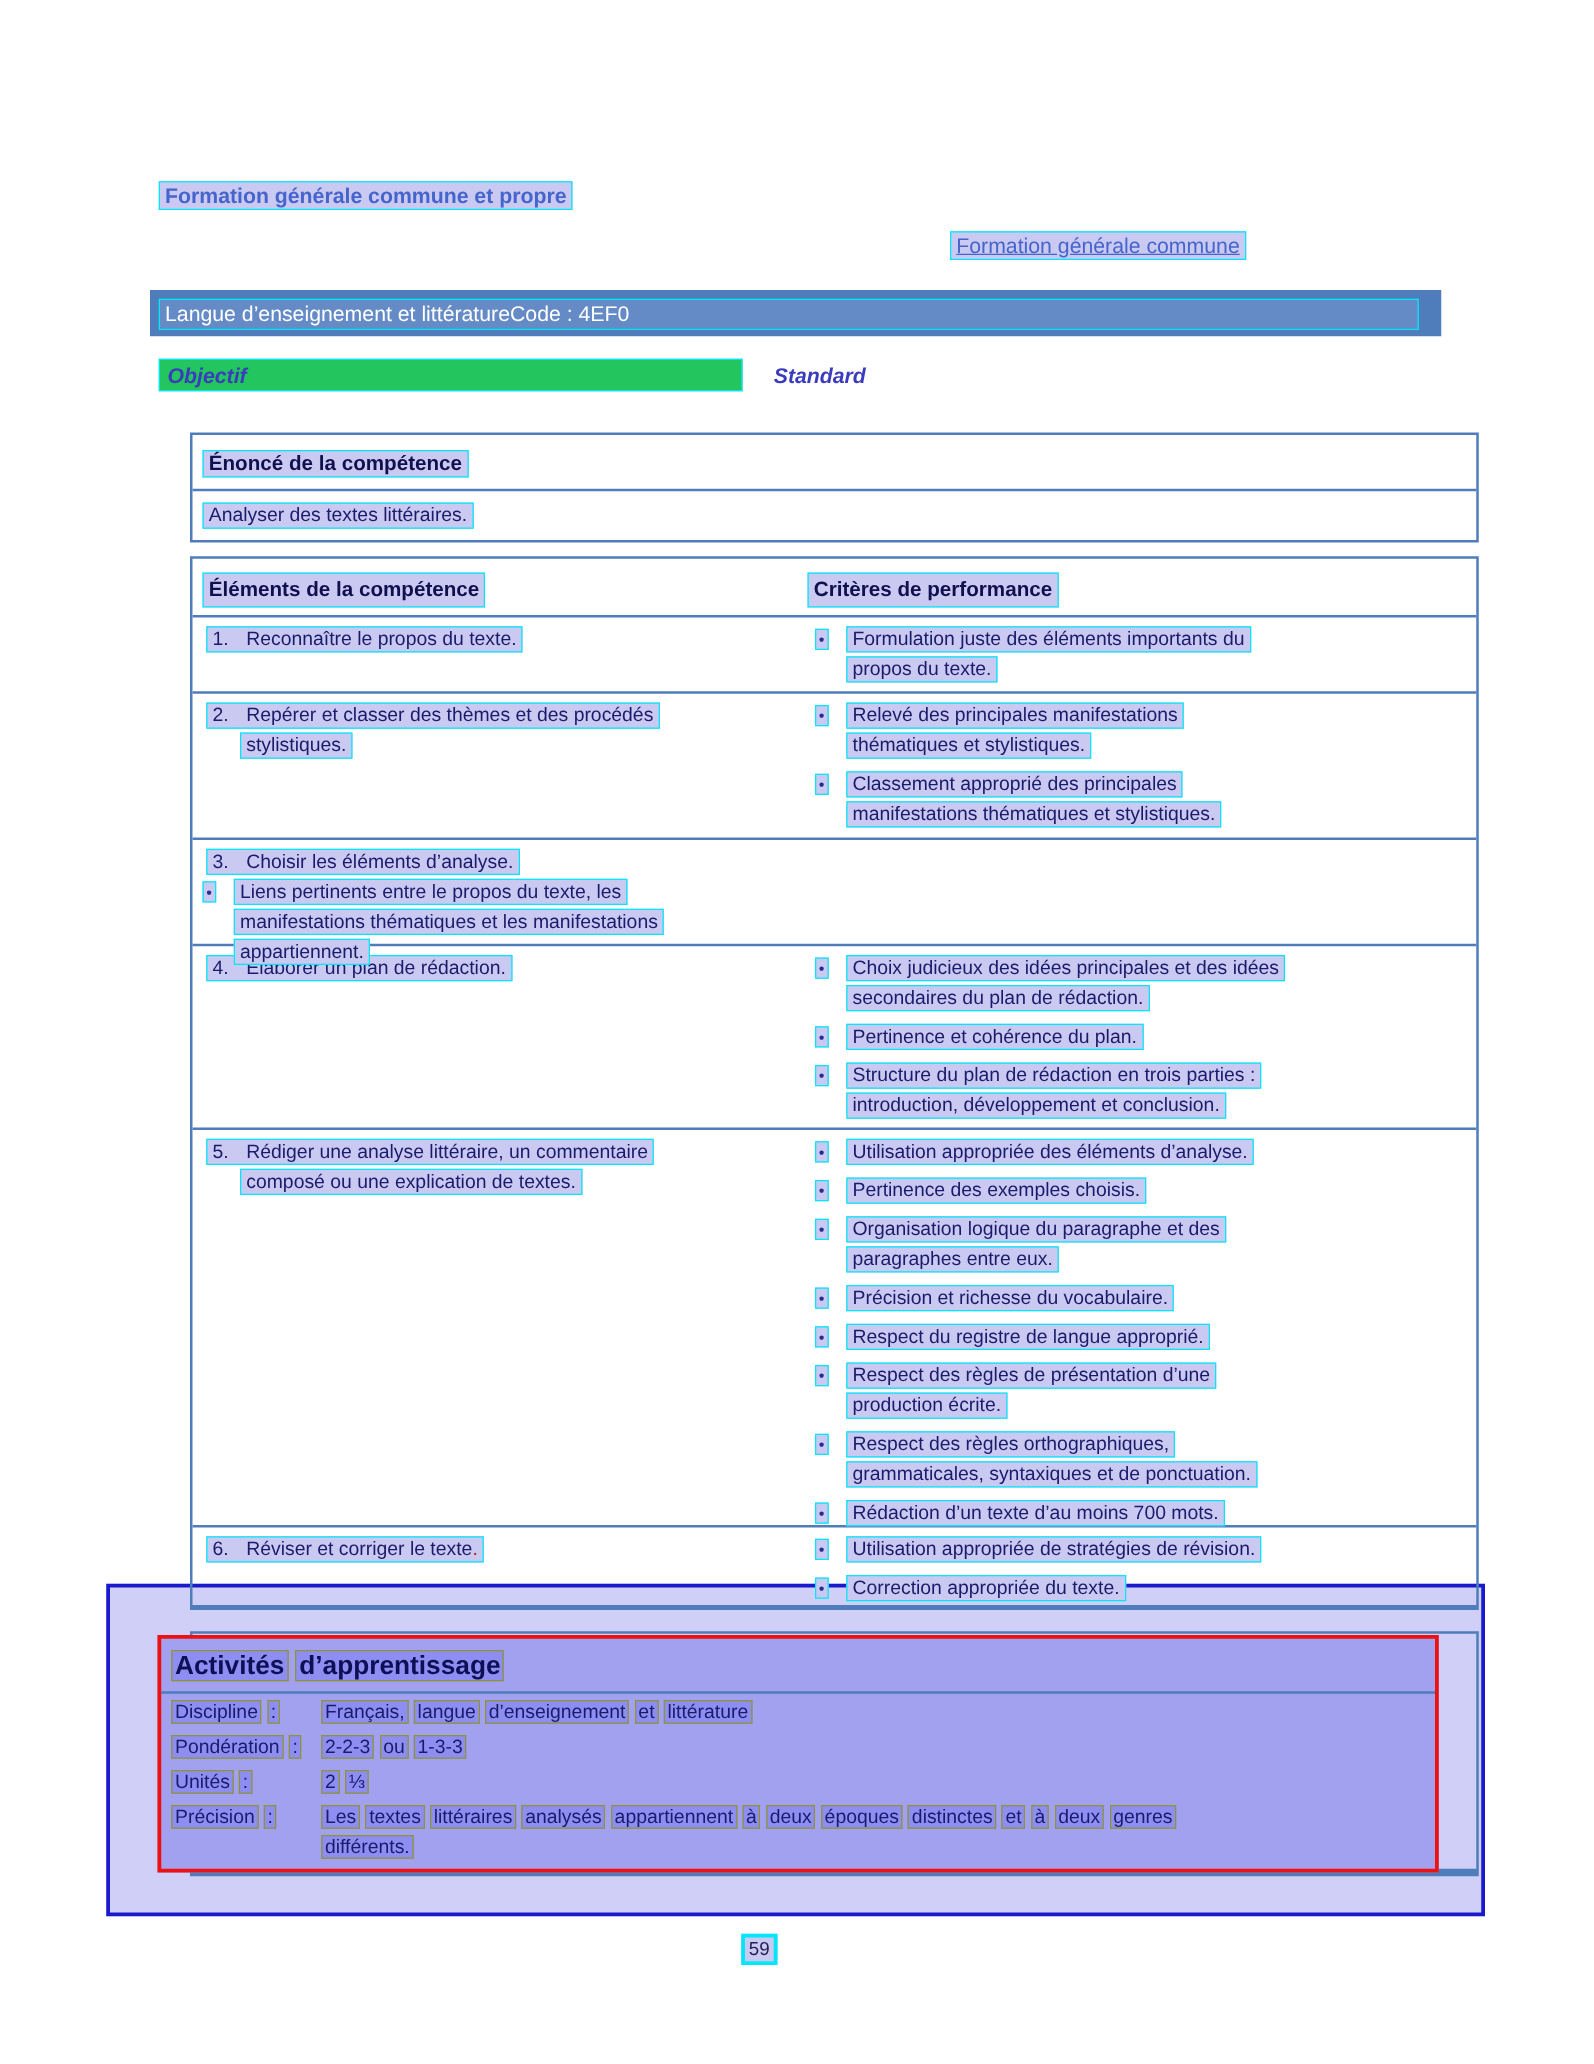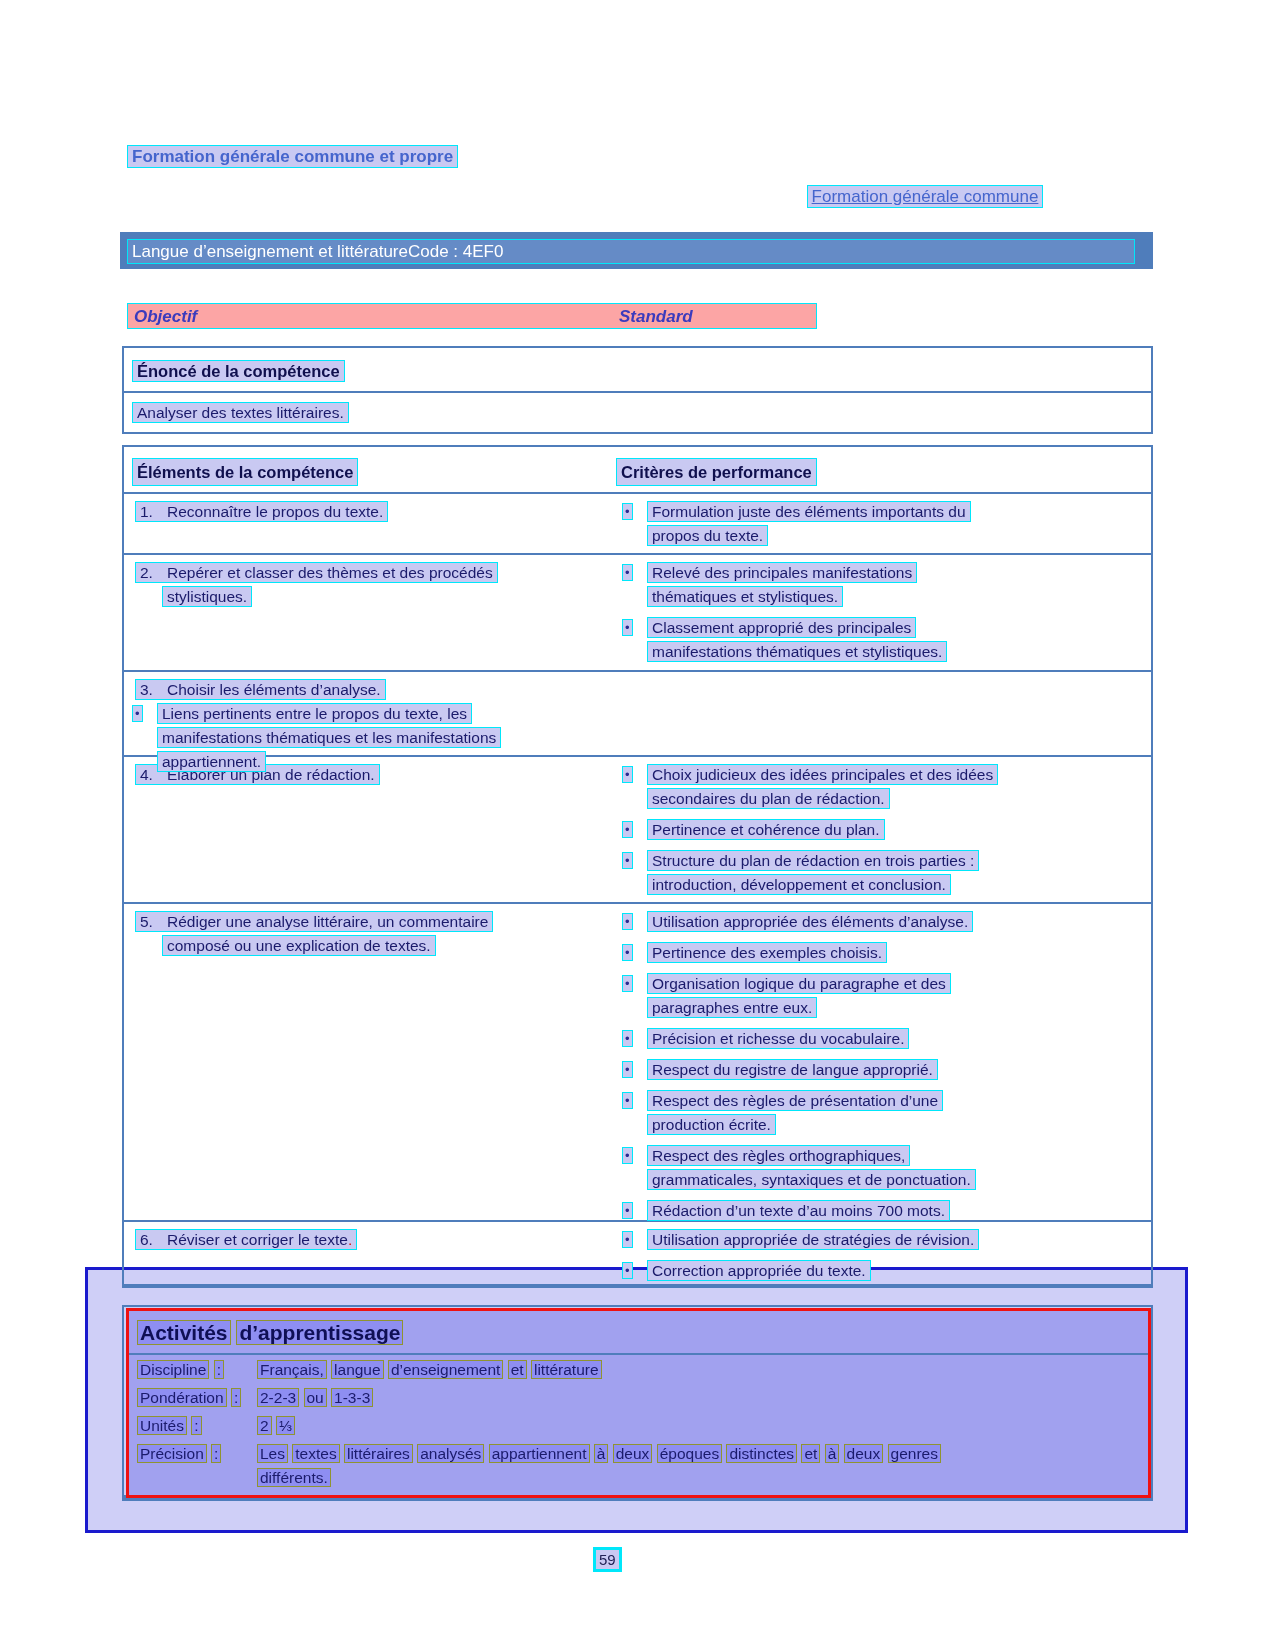--- a/index.html
+++ b/index.html
@@ -12,38 +12,38 @@
   .hl{
     background:#c9c9f2;border:1px solid #00e7fa;padding:1px 4px;
     -webkit-box-decoration-break:clone;box-decoration-break:clone;
   }
   .pre{white-space:pre-line;}
   
   .big-rect{left:85px;top:1267px;width:1103px;height:266px;box-sizing:border-box;
     background:#cfcff7;border:3px solid #1a1acd;z-index:0;}
   
   .doc-title{left:127px;top:144px;z-index:2;font-size:17px;line-height:26px;font-weight:bold;color:#4565cd;}
-  .doc-subtitle{left:760px;top:186px;width:330px;text-align:center;z-index:2;font-size:17px;line-height:21px;color:#4565cd;}
+  .doc-subtitle{left:760px;top:186px;width:330px;text-align:left;z-index:2;font-size:17px;line-height:21px;color:#4565cd;}
   .doc-subtitle .hl{text-decoration:underline;}
   
   .course-bar{left:120px;top:232px;width:1033px;height:37px;background:#4f7dbb;z-index:2;}
   .course-bar-inner{
     position:absolute;left:7px;right:18px;top:7px;bottom:5px;
     border:1px solid #00e7fa;background:rgba(205,205,250,0.18);
     display:flex;justify-content:flex-start;align-items:center;
     color:#ffffff;font-size:17px;padding:0 4px;
   }
   
-  .obj-std{left:127px;top:287px;width:690px;height:26px;box-sizing:border-box;z-index:2;
-    background:#fca5a5;border:1px solid #00e7fa;
-    font-style:italic;font-weight:bold;font-size:17px;line-height:23px;color:#3b3bbd;margin-top:16px;}
+  .obj-std{left:127px;top:287px;width:467px;height:26px;box-sizing:border-box;z-index:2;
+    background:#22c55e;border:1px solid #00e7fa;
+    font-style:italic;font-weight:bold;font-size:17px;line-height:23px;color:#3b3bbd;}
   .obj-std .std{position:absolute;left:491px;top:1px;}
   .obj-std .obj{position:absolute;left:6px;top:1px;}
   
-  .steel-box{box-sizing:border-box;border:2px solid #4f7dbb;background:transparent;z-index:2;}
+  .steel-box{box-sizing:border-box;border:2px solid #4f7dbb;background:transparent;z-index:2;margin-left:30px;}
   .enonce{left:122px;top:346px;width:1031px;height:88px;}
   .enonce-head{height:45px;box-sizing:border-box;border-bottom:2px solid #4f7dbb;padding:11px 0 0 8px;}
   .enonce-body{padding:8px 0 0 8px;}
   .th{font-weight:bold;font-size:16.5px;color:#10104e;}
   
   .main-table{left:122px;top:445px;width:1031px;height:843px;border-bottom-width:4px;}
   .table-head{height:47px;box-sizing:border-box;border-bottom:2px solid #4f7dbb;position:relative;}
   .table-head .c1{position:absolute;left:8px;top:11px;}
   .table-head .c2{position:absolute;left:492px;top:11px;}
   .trow{display:flex;box-sizing:border-box;border-bottom:2px solid #4f7dbb;padding-top:6px;}

